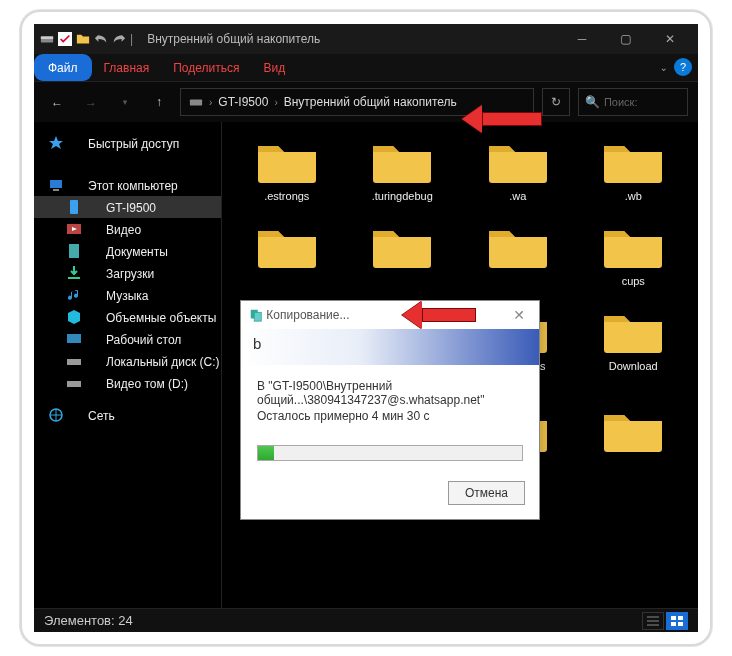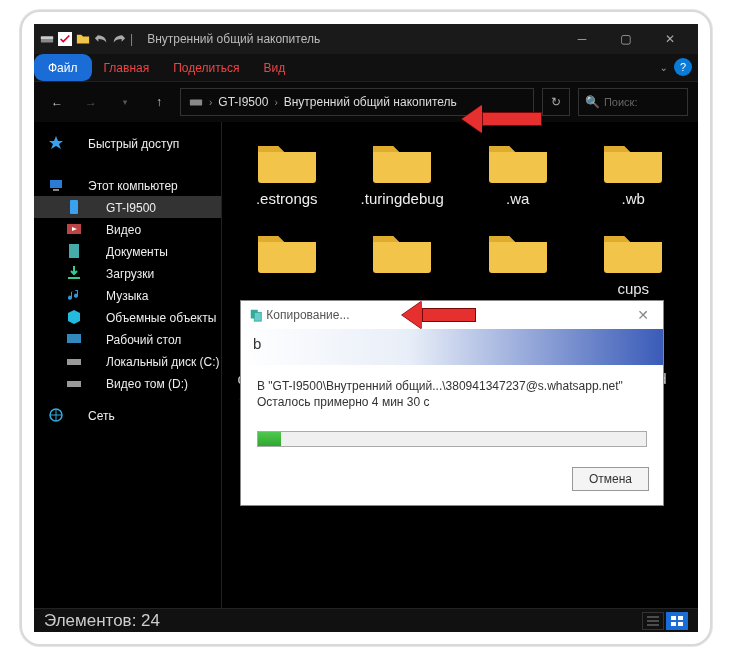--- a/index.html
+++ b/index.html
@@ -32,28 +32,28 @@
   .sidebar { width: 188px; background: #000; border-right: 1px solid #222; padding: 10px 0; overflow: hidden; }
   .side-item { display: flex; align-items: flex-end; gap: 24px; padding: 3px 14px; color: #eee; white-space: nowrap; }
   .side-item.sub { padding-left: 32px; }
   .side-item.sel { background: #333; }
   .side-sep { height: 10px; }
   .si-ico { width: 16px; height: 16px; flex-shrink: 0; }
   .content { flex: 1; background: #000; padding: 14px 10px; overflow: hidden; position: relative; }
   .grid { display: grid; grid-template-columns: repeat(4, 1fr); gap: 18px 6px; }
   .folder { display: flex; flex-direction: column; align-items: center; gap: 6px; }
   .folder-ico { width: 64px; height: 48px; }
-  .folder-lbl { color: #eee; font-size: 15px; text-align: center; max-width: 100px; line-height: 1.2; word-break: break-word; }
-  
-  .status { height: 24px; background: #111; border-top: 1px solid #222; display: flex; align-items: center; padding: 0 10px; color: #ccc; font-size: 17px; }
+  .folder-lbl { color: #eee; font-size: 11px; text-align: center; max-width: 100px; line-height: 1.2; word-break: break-word; }
+  
+  .status { height: 24px; background: #111; border-top: 1px solid #222; display: flex; align-items: center; padding: 0 10px; color: #ccc; font-size: 13px; }
   .status-right { margin-left: auto; display: flex; gap: 2px; }
   .view-btn { width: 22px; height: 18px; border: 1px solid #333; display: flex; align-items: center; justify-content: center; }
   .view-btn.active { background: #1a6dd6; border-color: #1a6dd6; }
   
-  .dialog { position: absolute; left: 218px; top: 288px; width: 424px; background: #fff; color: #333; border: 1px solid #888; box-shadow: 0 4px 20px rgba(0,0,0,.3); }
+  .dialog { position: absolute; left: 218px; top: 288px; width: 300px; background: #fff; color: #333; border: 1px solid #888; box-shadow: 0 4px 20px rgba(0,0,0,.3); }
   .dlg-title { height: 28px; display: flex; align-items: center; padding: 0 8px; font-size: 12px; color: #555; }
   .dlg-close { margin-left: auto; color: #888; font-size: 14px; padding: 0 6px; }
   .dlg-banner { height: 36px; background: linear-gradient(90deg,#fff 0%,#e8eef8 40%,#3a5bb8 100%); padding: 6px 12px; color: #333; font-size: 15px; }
   .dlg-body { padding: 14px 16px 10px; font-size: 12px; color: #333; }
   .dlg-path { margin-bottom: 2px; }
   .dlg-time { margin-bottom: 22px; }
   .dlg-prog { height: 16px; border: 1px solid #aaa; background: #f0f0f0; }
   .dlg-fill { height: 100%; background: linear-gradient(#4fc84f,#2ea82e); width: 6%; }
   .dlg-foot { padding: 10px 14px 14px; display: flex; justify-content: flex-end; }
   .dlg-btn { border: 1px solid #999; background: #f4f4f4; padding: 4px 16px; font-size: 12px; color: #333; }

